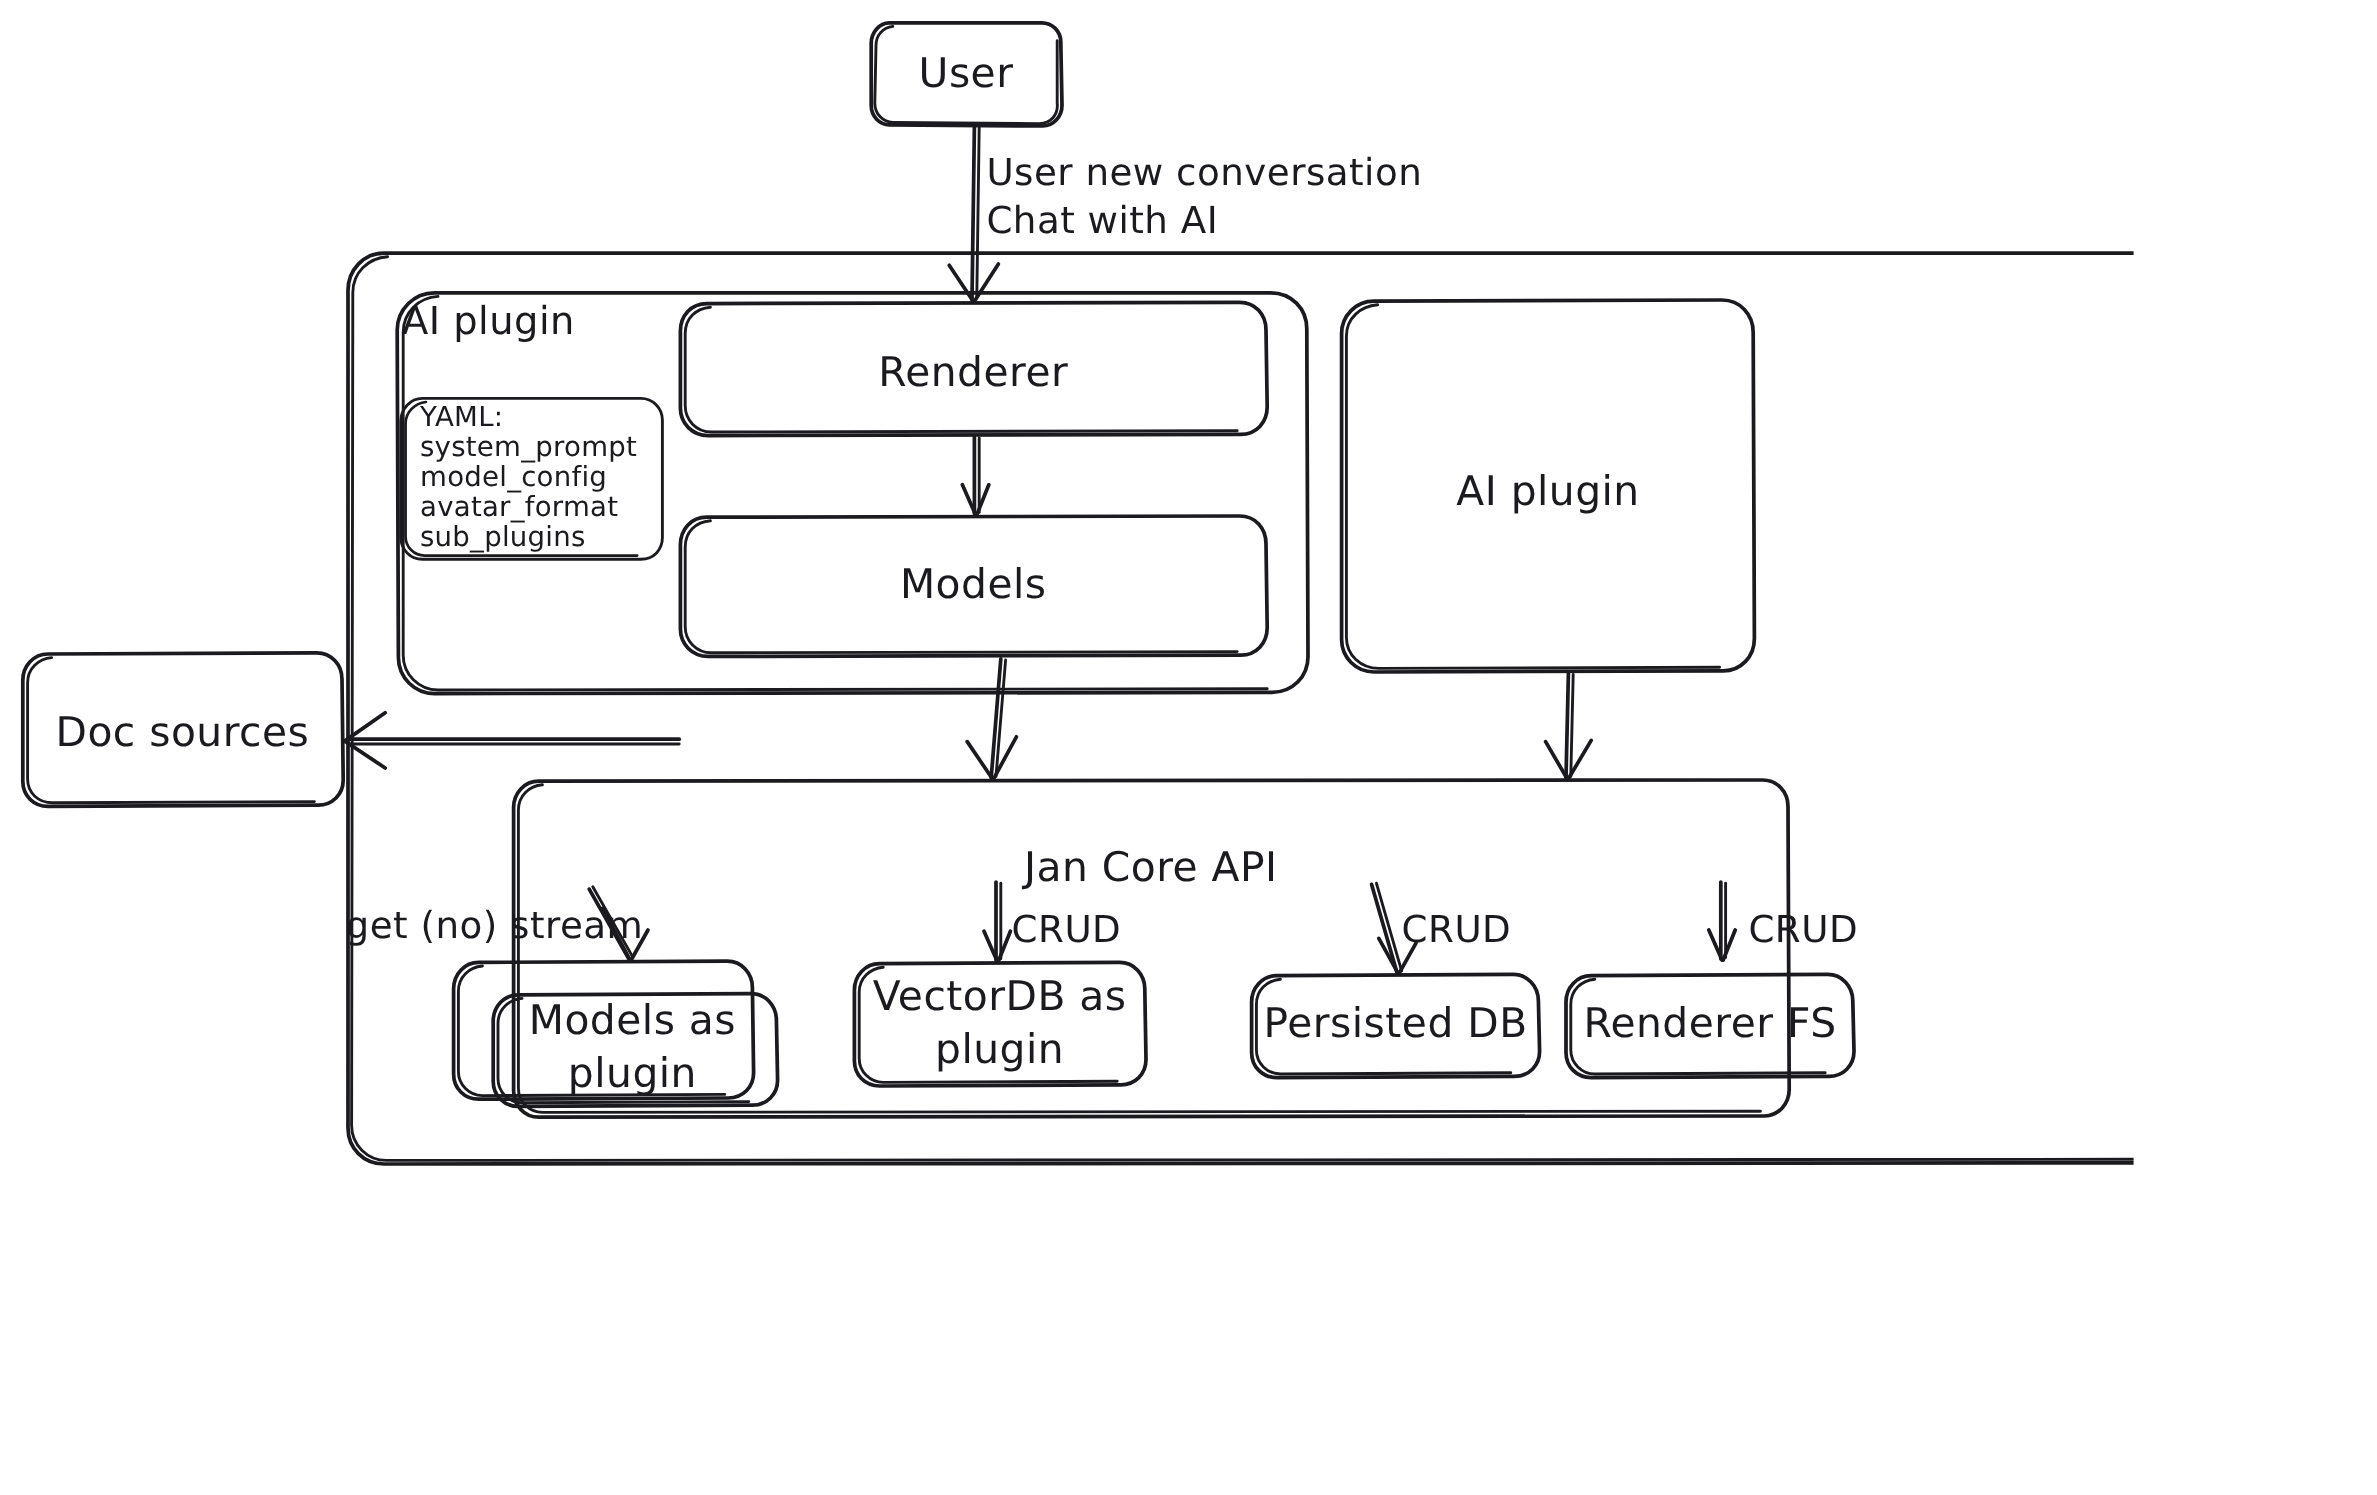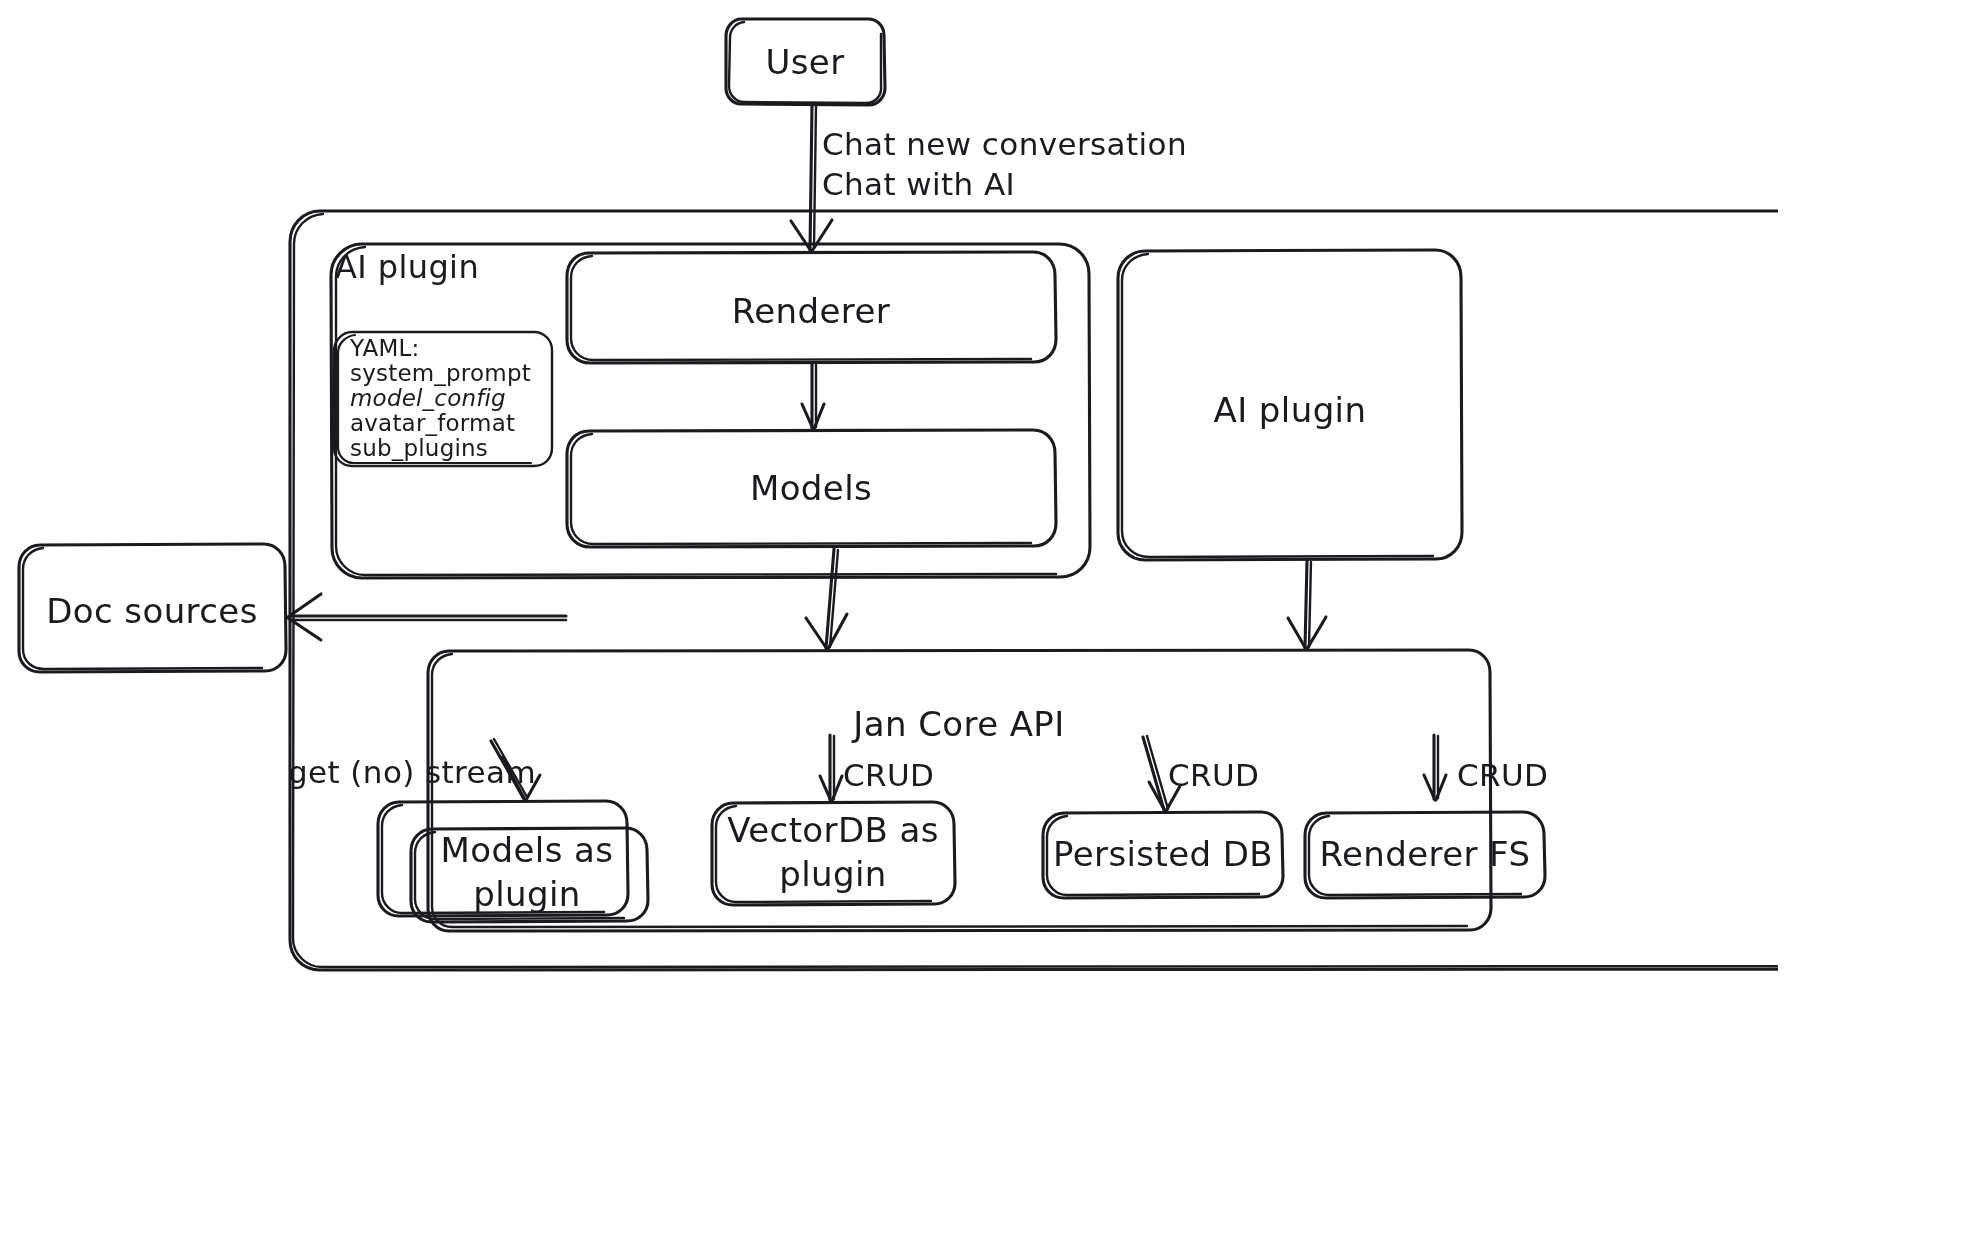--- a/index.html
+++ b/index.html
@@ -198,30 +198,30 @@
     <g>
       <path class="s b" d="M1434 735 L1434 799"></path>
       <path class="s b2" d="M1438 736 L1438 798"></path>
       <path class="s b" d="M1424 775 L1435 800"></path>
       <path class="s b" d="M1446 775 L1436 800"></path>
     </g>
   </svg>
 
   <div class="lbl ctr node-label" style="left:805px; top:62px;">User</div>
 
-  <div class="lbl lft edge-label" style="left:822px; top:124px;">Chat new conversation</div>
+  <div class="lbl lft edge-label" style="left:822px; top:124px;">User new conversation</div>
   <div class="lbl lft edge-label" style="left:822px; top:164px;">Chat with AI</div>
 
   <div class="lbl lft group-label" style="left:1878px; top:222px;">Feb</div>
 
   <div class="lbl lft group-label" style="left:335px; top:246px;">AI plugin</div>
 
   <div class="lbl lft yaml-label" style="left:350px; top:332px;">YAML:</div>
   <div class="lbl lft yaml-label" style="left:350px; top:357px;">system_prompt</div>
-  <div class="lbl lft yaml-label" style="left:350px; top:382px;font-style:italic;">model_config</div>
+  <div class="lbl lft yaml-label" style="left:350px; top:382px;">model_config</div>
   <div class="lbl lft yaml-label" style="left:350px; top:407px;">avatar_format</div>
   <div class="lbl lft yaml-label" style="left:350px; top:432px;">sub_plugins</div>
 
   <div class="lbl ctr node-label" style="left:811px; top:311px;">Renderer</div>
 
   <div class="lbl ctr node-label" style="left:811px; top:488px;">Models</div>
 
   <div class="lbl ctr node-label" style="left:1290px; top:410px;">AI plugin</div>
 
   <div class="lbl ctr node-label" style="left:152px; top:611px;">Doc sources</div>

